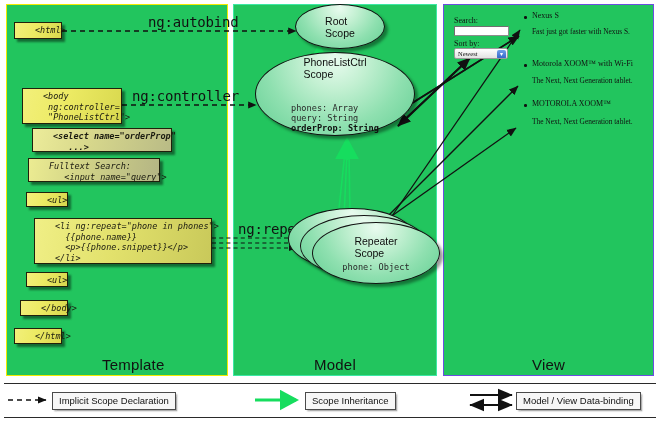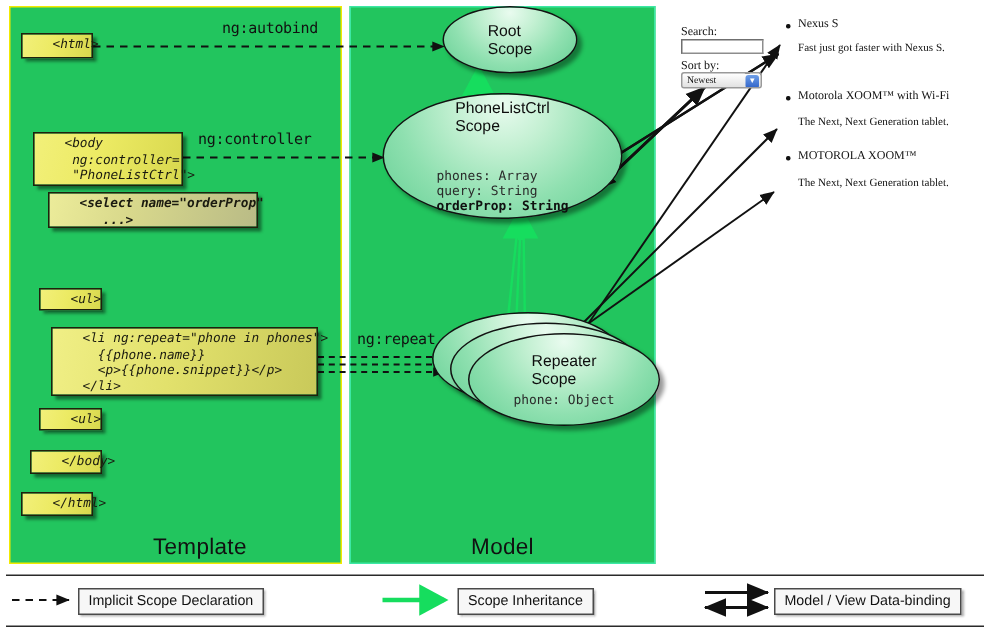--- a/index.html
+++ b/index.html
@@ -77,21 +77,21 @@
   .v-item-title{
     position:absolute;font-family:"Liberation Serif",serif;font-size:8px;color:#111;
   }
   .v-bullet{position:absolute;width:2.6px;height:2.6px;border-radius:50%;background:#111;}
   .v-snippet{position:absolute;font-family:"Liberation Serif",serif;font-size:7.4px;color:#111;}
 
   
   .edge-label{
     position:absolute;
     font-family:"DejaVu Sans Mono","Liberation Mono",monospace;
-    font-size:10px;color:#111;letter-spacing:-.2px;
+    font-size:14px;color:#111;letter-spacing:-.2px;
   }
 
   
   #legend{position:absolute;left:0;top:381px;width:660px;height:40px;}
   .legend-rule{position:absolute;left:4px;width:652px;height:0;border-top:1.6px solid #2a2a2a;}
   .legend-box{
     position:absolute;box-sizing:border-box;
     border:1.3px solid #4a4a4a;background:#f7f7f7;
     box-shadow:1.5px 1.5px 1.5px rgba(0,0,0,.32);
     font-size:9.5px;color:#111;line-height:14px;text-align:center;
@@ -102,20 +102,23 @@
 </head>
 <body>
 
 <div id="stage">
 
   <div class="panel" id="panel-template">
     <div class="panel-label">Template</div>
   </div>
   <div class="panel" id="panel-model">
     <div class="panel-label">Model</div>
+  </div>
+  <div class="panel" id="panel-view">
+    <div class="panel-label">View</div>
   </div>
 
   <svg width="660" height="421">
     <defs>
       <marker id="arrB" markerWidth="7" markerHeight="7" refX="6" refY="3" orient="auto">
         <path d="M0,0.4 L6.4,3 L0,5.6 z" fill="#111"></path>
       </marker>
       <marker id="arrBs" markerWidth="8" markerHeight="8" refX="7" refY="3.5" orient="auto">
         <path d="M0,0.4 L7.4,3.5 L0,6.6 z" fill="#111"></path>
       </marker>
@@ -176,40 +179,42 @@
 
   <div class="codebox" style="left:14px;top:22px;width:48px;height:17px;">&lt;html&gt;</div>
 
   <div class="codebox" style="left:22px;top:88px;width:100px;height:36px;">&lt;body
  ng:controller=
  "PhoneListCtrl"&gt;</div>
 
   <div class="codebox grey" style="left:32px;top:128px;width:140px;height:24px;">&lt;select name="orderProp"
    ...&gt;</div>
 
+  <div class="codebox greysoft" style="left:28px;top:158px;width:132px;height:24px;">Fulltext Search:
+   &lt;input name="query"&gt;</div>
 
   <div class="codebox" style="left:26px;top:192px;width:32px;height:15px;">&lt;ul&gt;</div>
 
   <div class="codebox" style="left:34px;top:218px;width:178px;height:46px;
        background:linear-gradient(100deg,#f0ef86 0%,#e2e16c 45%,#c9c95a 100%);">&lt;li ng:repeat="phone in phones"&gt;
   {{phone.name}}
   &lt;p&gt;{{phone.snippet}}&lt;/p&gt;
 &lt;/li&gt;</div>
 
   <div class="codebox" style="left:26px;top:272px;width:32px;height:15px;">&lt;ul&gt;</div>
 
   <div class="codebox" style="left:20px;top:300px;width:48px;height:16px;">&lt;/body&gt;</div>
 
   <div class="codebox" style="left:14px;top:328px;width:48px;height:16px;">&lt;/html&gt;</div>
 
   <div class="ellipse" style="left:295px;top:4px;width:90px;height:45px;">
     <div class="ell-title">Root<br>Scope</div>
   </div>
 
-  <div class="ellipse" style="left:255px;top:62px;width:160px;height:84px;gap:20px;">
+  <div class="ellipse" style="left:255px;top:52px;width:160px;height:84px;gap:20px;">
     <div class="ell-title">PhoneListCtrl<br>Scope</div>
     <div class="ell-props">phones: Array
 query: String
 <b>orderProp: String</b></div>
   </div>
 
   <div class="ellipse" style="left:288px;top:208px;width:128px;height:62px;"></div>
   <div class="ellipse" style="left:300px;top:215px;width:128px;height:62px;"></div>
   <div class="ellipse" style="left:312px;top:222px;width:128px;height:62px;">
     <div class="ell-title">Repeater<br>Scope</div>

